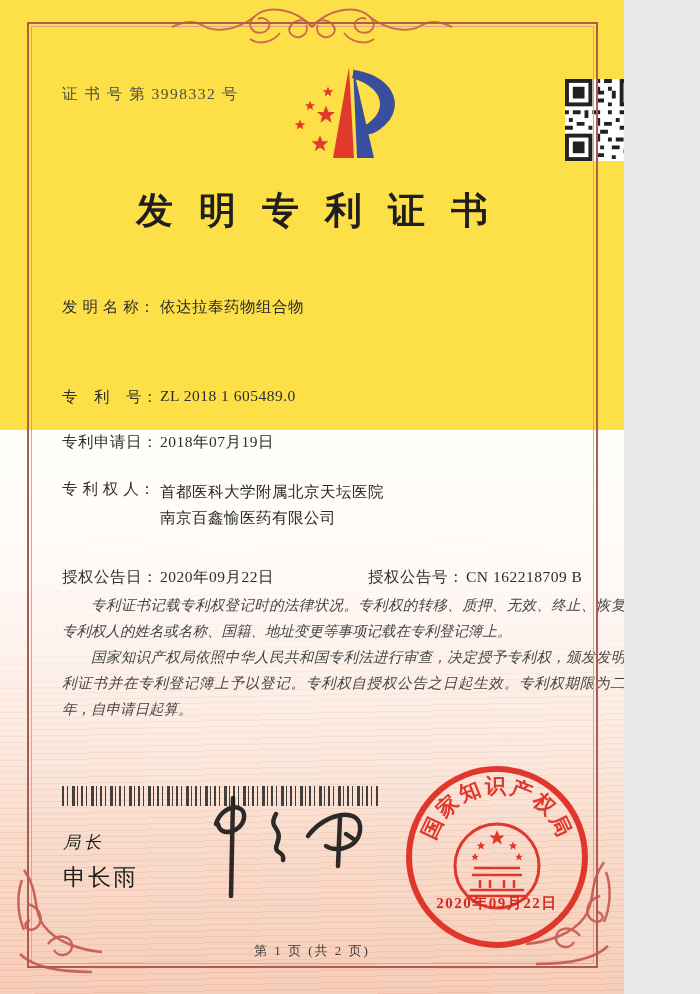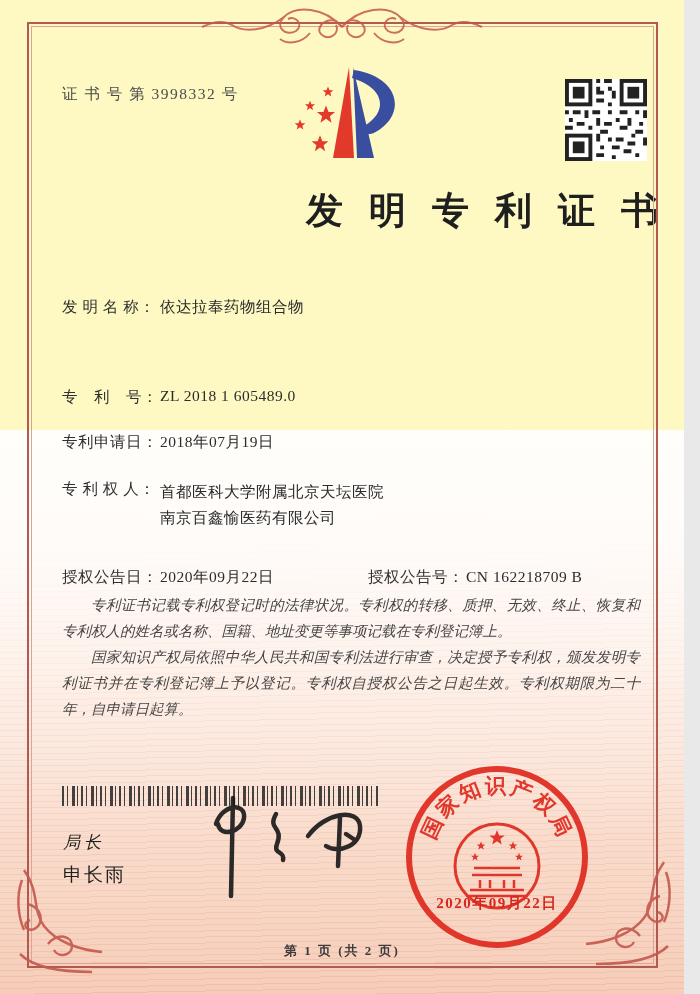--- a/index.html
+++ b/index.html
@@ -1,55 +1,55 @@
 <!DOCTYPE html>
 <html><head>
 <meta charset="utf-8">
 <style>
   html,body{margin:0;padding:0;background:#e9e9e9;}
-  .page{position:relative;width:684px;height:994px;background:#fef9c3;overflow:hidden;
+  .page{position:relative;width:624px;height:994px;background:#fde047;overflow:hidden;
         font-family:"Liberation Serif","DejaVu Serif",serif;}
   
   .waves{position:absolute;left:0;right:0;top:430px;bottom:0;z-index:0;
     background:
       linear-gradient(180deg,#fffefb 0%, rgba(255,251,248,.92) 22%, rgba(253,238,230,.55) 48%, rgba(250,220,204,.18) 72%, rgba(248,208,190,0) 100%),
       repeating-linear-gradient(179deg, rgba(205,98,70,.14) 0 1px, rgba(255,255,255,0) 1px 6px),
       linear-gradient(180deg,#fffefb 0%, #fdf1ea 40%, #f9dccc 72%, #f6cdb9 100%);}
   
   .frame{position:absolute;left:27px;top:22px;right:26px;bottom:26px;border:2px solid #b05a50;z-index:3;pointer-events:none;}
   .frame-inner{position:absolute;left:2px;top:2px;right:2px;bottom:2px;border:1px solid #dca396;}
   .orn-top{position:absolute;left:50%;top:3px;transform:translateX(-50%);z-index:4;}
   .orn-bl{position:absolute;left:14px;top:866px;z-index:4;}
   .orn-br{position:absolute;right:10px;top:858px;z-index:4;transform:scaleX(-1);}
   .cert-no{position:absolute;left:62px;top:84px;font-size:15.5px;color:#4c4c4c;letter-spacing:1.5px;z-index:2;}
   .logo{position:absolute;left:288px;top:64px;z-index:2;}
   .qr{position:absolute;left:565px;top:79px;z-index:2;}
-  .title{position:absolute;left:0;top:186px;width:100%;text-align:right;font-size:37px;font-weight:700;
+  .title{position:absolute;left:0;top:186px;width:100%;text-align:center;font-size:37px;font-weight:700;
          color:#1f1f1f;letter-spacing:26px;text-indent:26px;z-index:2;}
   .field{position:absolute;left:62px;font-size:15.5px;color:#303030;letter-spacing:.5px;z-index:2;margin-top:9px;}
   .field .lbl{display:inline-block;width:96px;vertical-align:top;}
   .field .val{display:inline-block;margin-left:2px;color:#2b2b2b;}
   .val.pre{white-space:pre-line;line-height:1.65;}
   .r1{top:288px}.r2{top:333px}.r3{top:378px}.r4{top:423px}.r5{top:470px}.r6{top:516px}.r7{top:558px}
   .pair2{position:absolute;left:306px;top:0;white-space:nowrap;}
   .body-text{position:absolute;left:62px;top:592px;width:578px;z-index:2;
              font-size:14.5px;line-height:1.8;color:#454545;text-align:justify;font-style:italic;}
   .body-text p{margin:0;text-indent:2em;}
   .barcode{position:absolute;left:62px;top:786px;width:316px;height:20px;z-index:2;opacity:.88;
     background:repeating-linear-gradient(90deg,#2a2a2a 0 2px,rgba(0,0,0,0) 2px 5px,#2a2a2a 5px 6px,rgba(0,0,0,0) 6px 10px,#2a2a2a 10px 13px,rgba(0,0,0,0) 13px 15px,#2a2a2a 15px 16px,rgba(0,0,0,0) 16px 19px);}
   .signer-title{position:absolute;left:63px;top:831px;font-size:17px;letter-spacing:4px;color:#1e1e1e;z-index:2;
                 font-family:"Liberation Sans","DejaVu Sans",sans-serif;font-weight:500;font-style:italic;}
-  .signer-name{position:absolute;left:63px;top:862px;font-size:19px;letter-spacing:2px;color:#1e1e1e;z-index:2;
+  .signer-name{position:absolute;left:63px;top:862px;font-size:23px;letter-spacing:2px;color:#1e1e1e;z-index:2;
                font-family:"Liberation Sans","DejaVu Sans",sans-serif;font-weight:500;}
   .signature{position:absolute;left:188px;top:792px;z-index:3;}
   .seal{position:absolute;left:402px;top:762px;width:190px;height:190px;z-index:4;}
   .seal-date{position:absolute;left:402px;top:894px;width:190px;text-align:center;z-index:5;
              color:#d5281e;font-size:15px;font-weight:700;letter-spacing:1.5px;}
   .footer{position:absolute;left:0;top:942px;width:100%;text-align:center;font-size:13px;color:#3c3c3c;
-          letter-spacing:2px;z-index:2;font-weight:bold;}
+          letter-spacing:2px;z-index:2;}
 </style>
 </head>
 <body>
 
 <div class="page">
 
   <div class="waves"></div>
 
   <div class="frame">
     <div class="frame-inner"></div>

